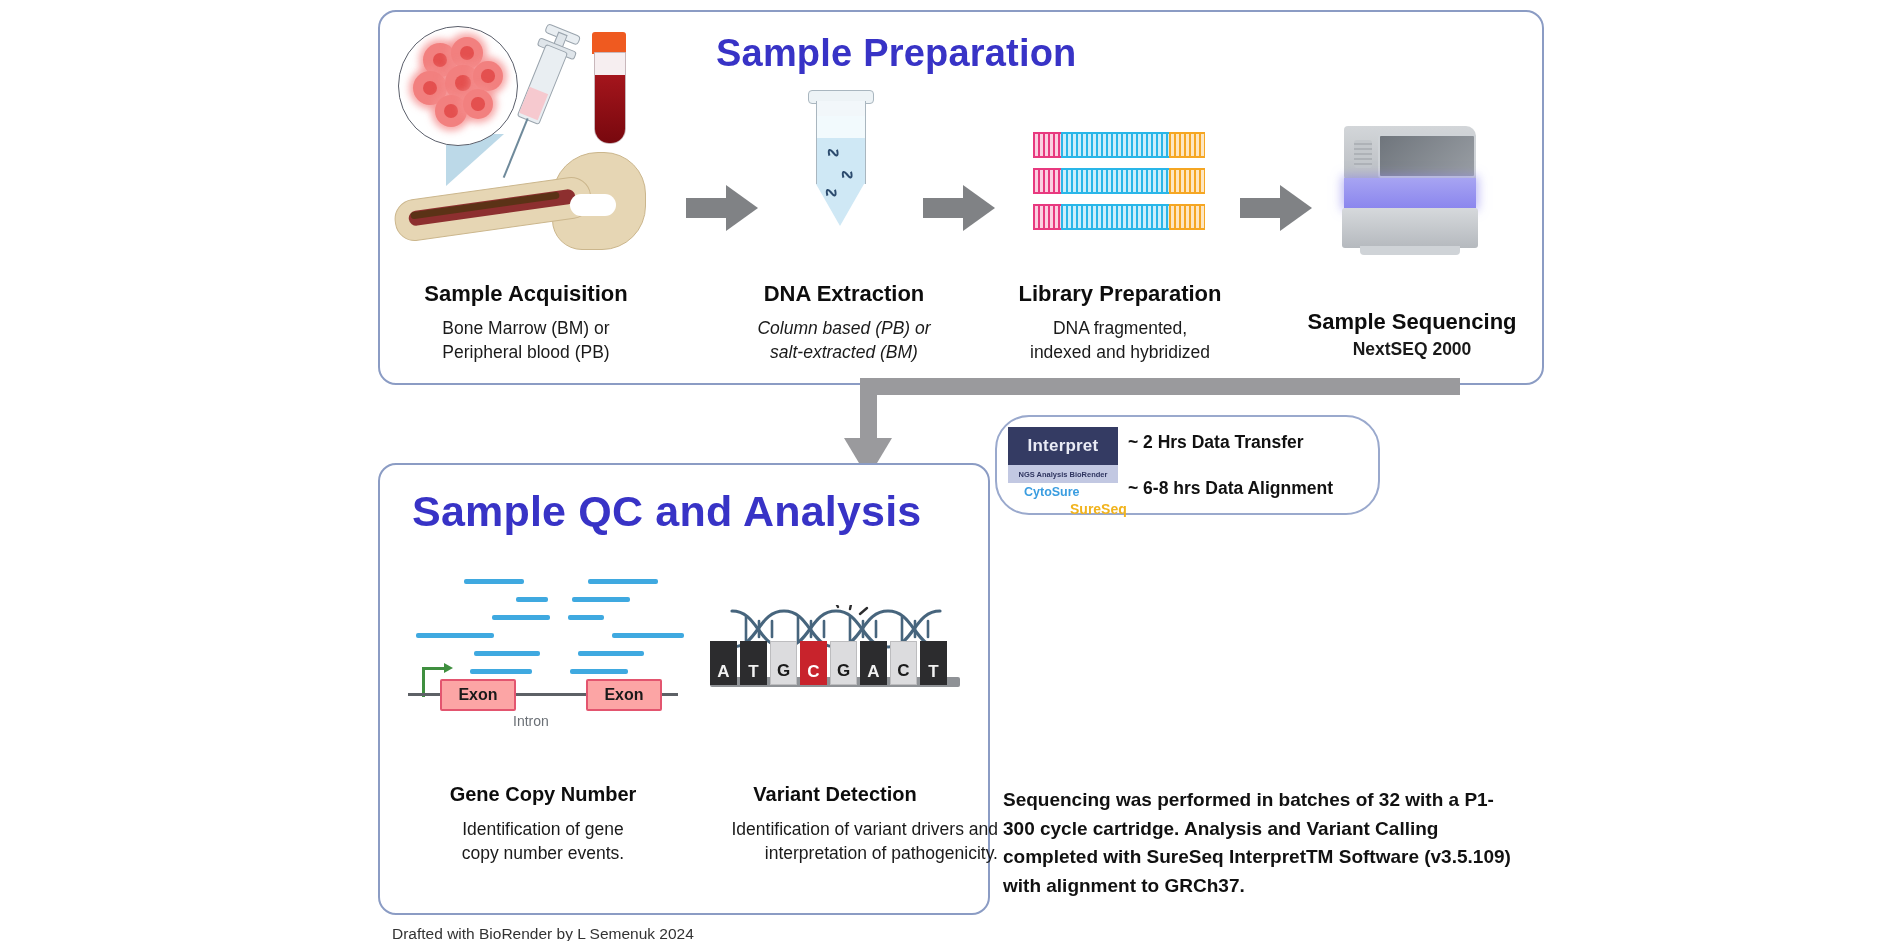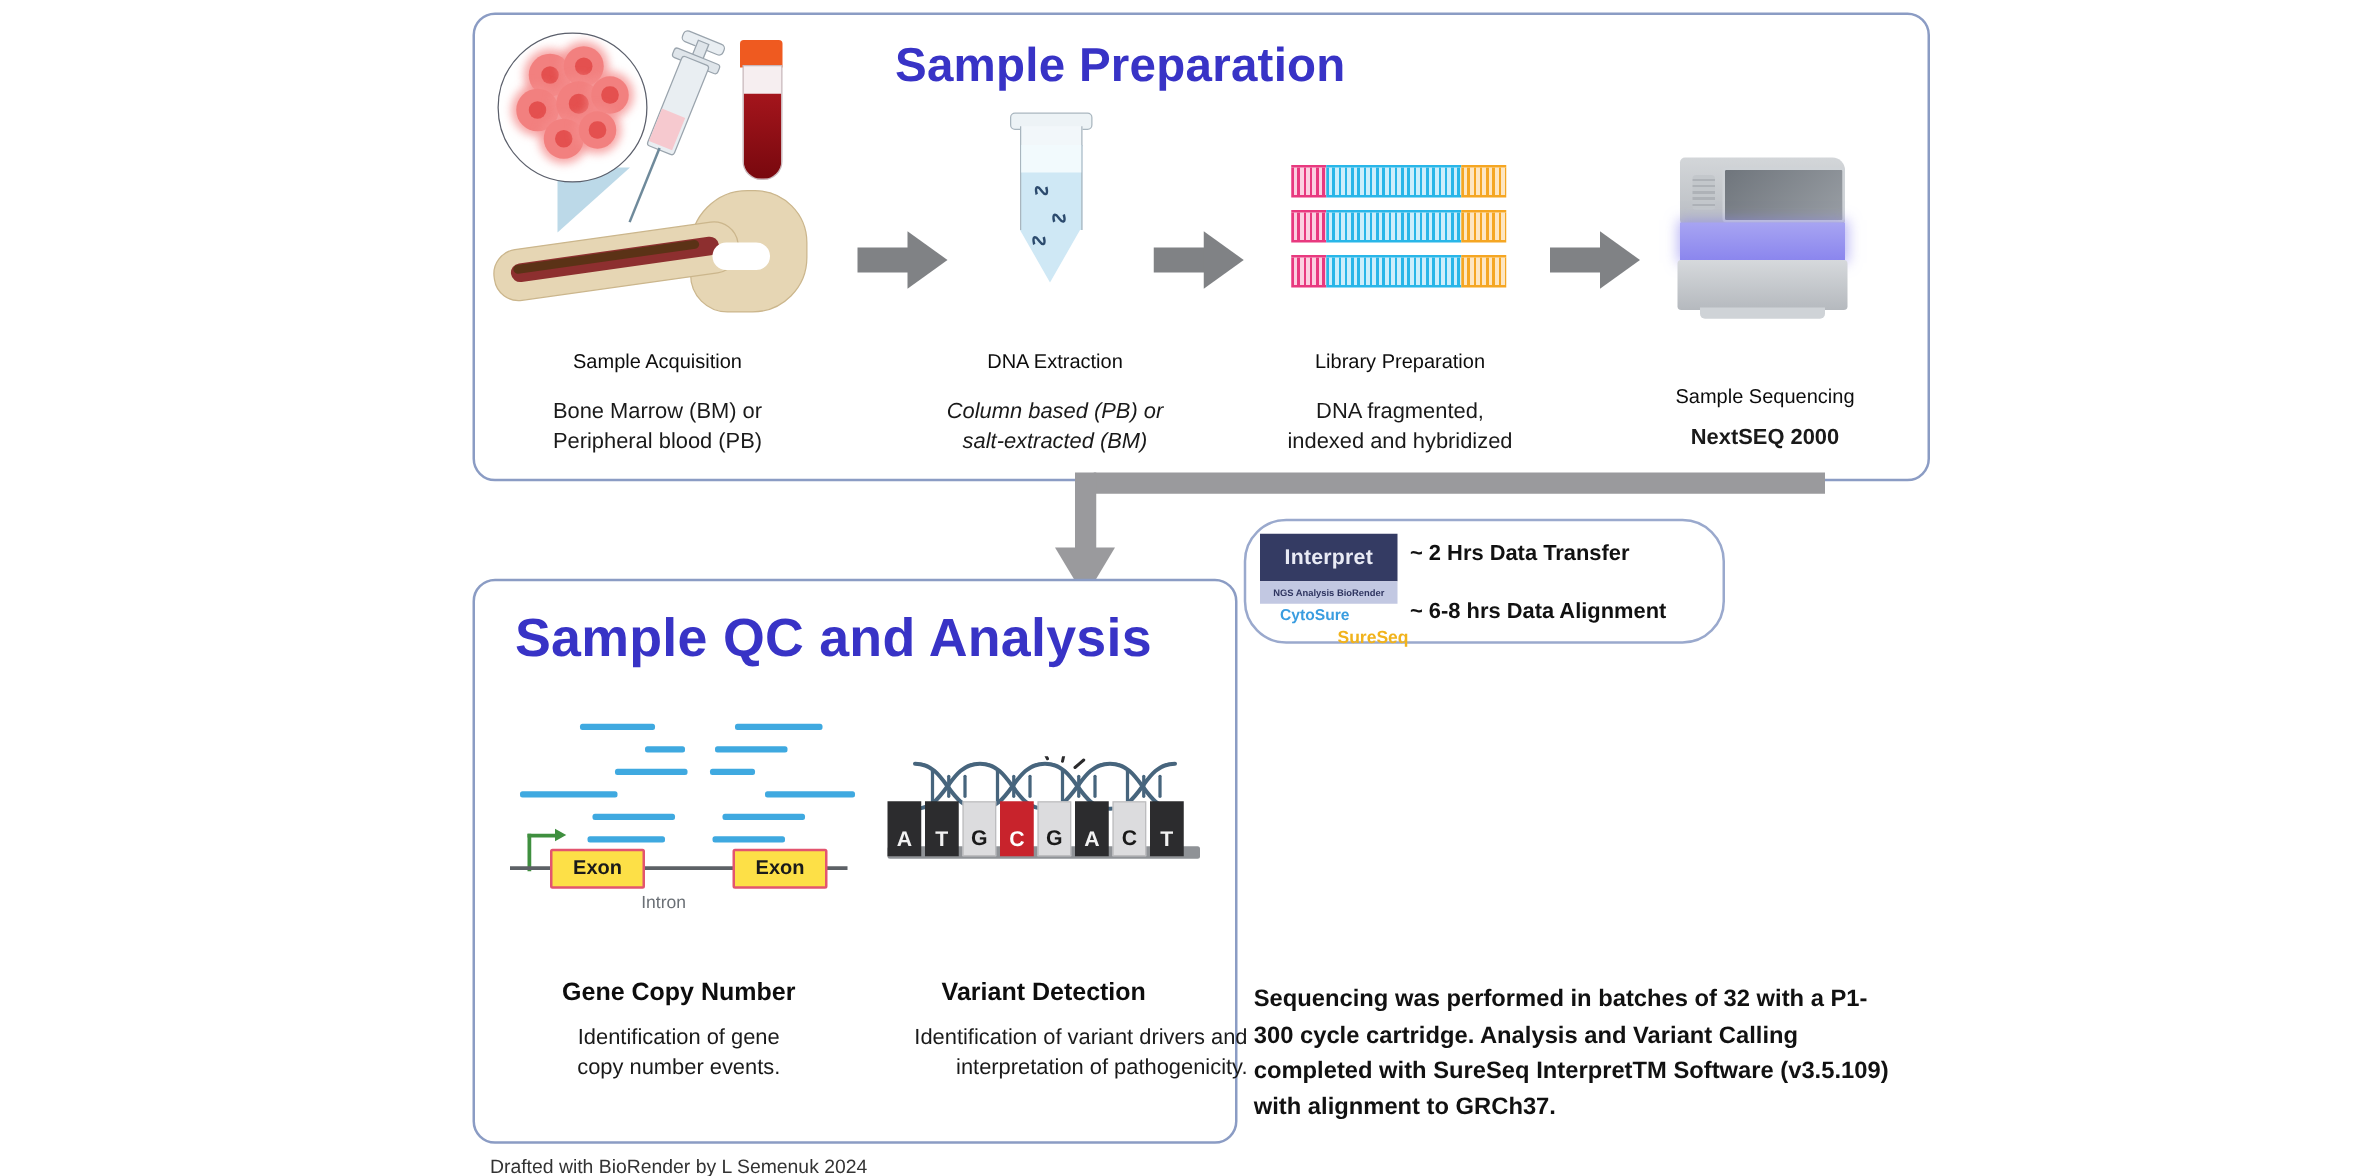--- a/index.html
+++ b/index.html
@@ -20,22 +20,22 @@
 
   .panel-title{
     position:absolute;font-weight:bold;color:#3833c6;
     letter-spacing:.2px;white-space:nowrap;
   }
   #title-prep{left:716px;top:32px;font-size:38px;}
   #title-qc{left:412px;top:487px;font-size:43px;}
 
   
   .step-head{
-    position:absolute;text-align:center;font-weight:normal;color:#0d0d0d;
-    font-size:16px;white-space:nowrap;
+    position:absolute;text-align:center;font-weight:bold;color:#0d0d0d;
+    font-size:22px;white-space:nowrap;
   }
   .step-sub{
     position:absolute;text-align:center;color:#1a1a1a;font-size:17.5px;
     line-height:24px;
   }
 
   
   .arrow-r{position:absolute;width:72px;height:46px;}
   .arrow-r .shaft{position:absolute;left:0;top:13px;width:44px;height:20px;background:#808285;}
   .arrow-r .head{
@@ -143,21 +143,21 @@
   .sq-vent{position:absolute;left:10px;top:14px;width:18px;height:28px;background:repeating-linear-gradient(180deg,#c3c7cb 0 3px,#aeb2b7 3px 5px);border-radius:3px;}
   .sq-glow{position:absolute;left:6px;top:58px;width:132px;height:30px;background:linear-gradient(180deg,#a7a4f2,#8b86ee);box-shadow:0 0 10px 2px rgba(140,134,238,.6);}
   .sq-base{position:absolute;left:4px;top:88px;width:136px;height:40px;background:linear-gradient(180deg,#d6d9dc,#b5b9be);border-radius:3px;}
   .sq-foot{position:absolute;left:22px;top:126px;width:100px;height:9px;background:#cfd3d7;border-radius:0 0 4px 4px;}
 
   
   #art-gcn{position:absolute;left:400px;top:575px;width:290px;height:145px;}
   .rd{position:absolute;height:5px;background:#3fa9e0;border-radius:2px;}
   .gene-line{position:absolute;left:8px;top:118px;width:270px;height:2.6px;background:#5d6166;}
   .exon{
-    position:absolute;top:104px;height:32px;background:#fde047;border:2.2px solid #e3556f;
+    position:absolute;top:104px;height:32px;background:#fca5a5;border:2.2px solid #e3556f;
     border-radius:2px;color:#1a1a1a;font-weight:bold;font-size:16px;
     display:flex;align-items:center;justify-content:center;box-sizing:border-box;
   }
   #exon1{left:40px;width:76px;}
   #exon2{left:186px;width:76px;}
   #intron-label{position:absolute;left:113px;top:138px;font-size:14px;color:#6b7076;}
   .tss{position:absolute;left:22px;top:92px;width:34px;height:30px;}
   .tss-v{position:absolute;left:0;top:0;width:2.6px;height:30px;background:#3f8f3f;}
   .tss-h{position:absolute;left:0;top:0;width:24px;height:2.6px;background:#3f8f3f;}
   .tss-a{position:absolute;left:22px;top:-4px;width:0;height:0;border-top:5.5px solid transparent;border-bottom:5.5px solid transparent;border-left:9px solid #3f8f3f;}

